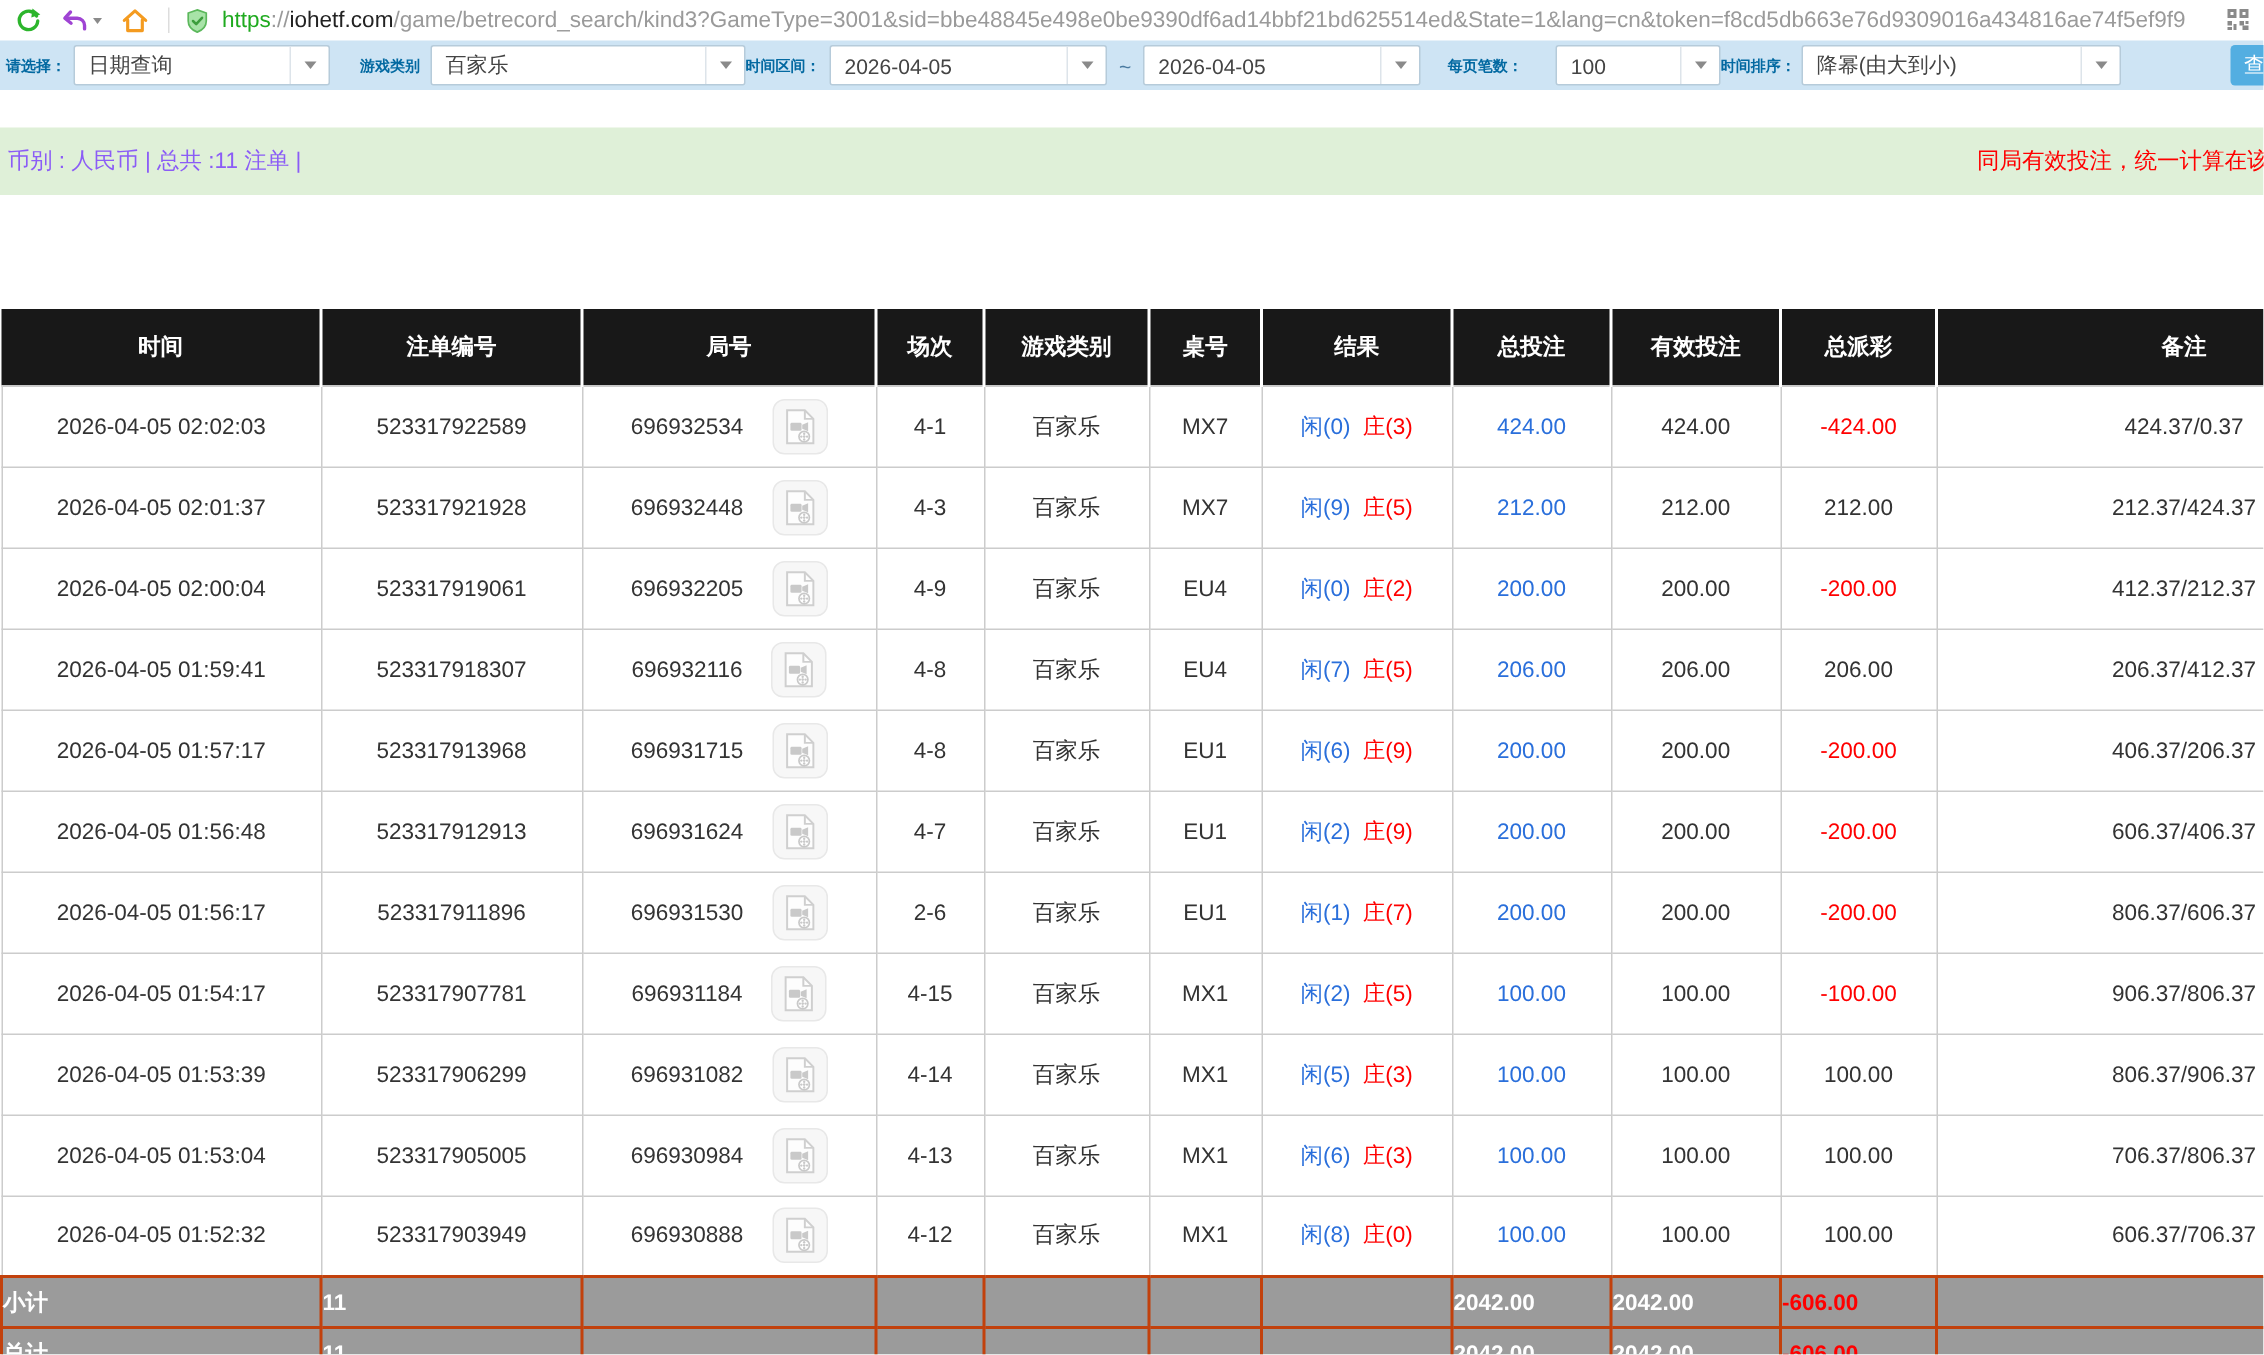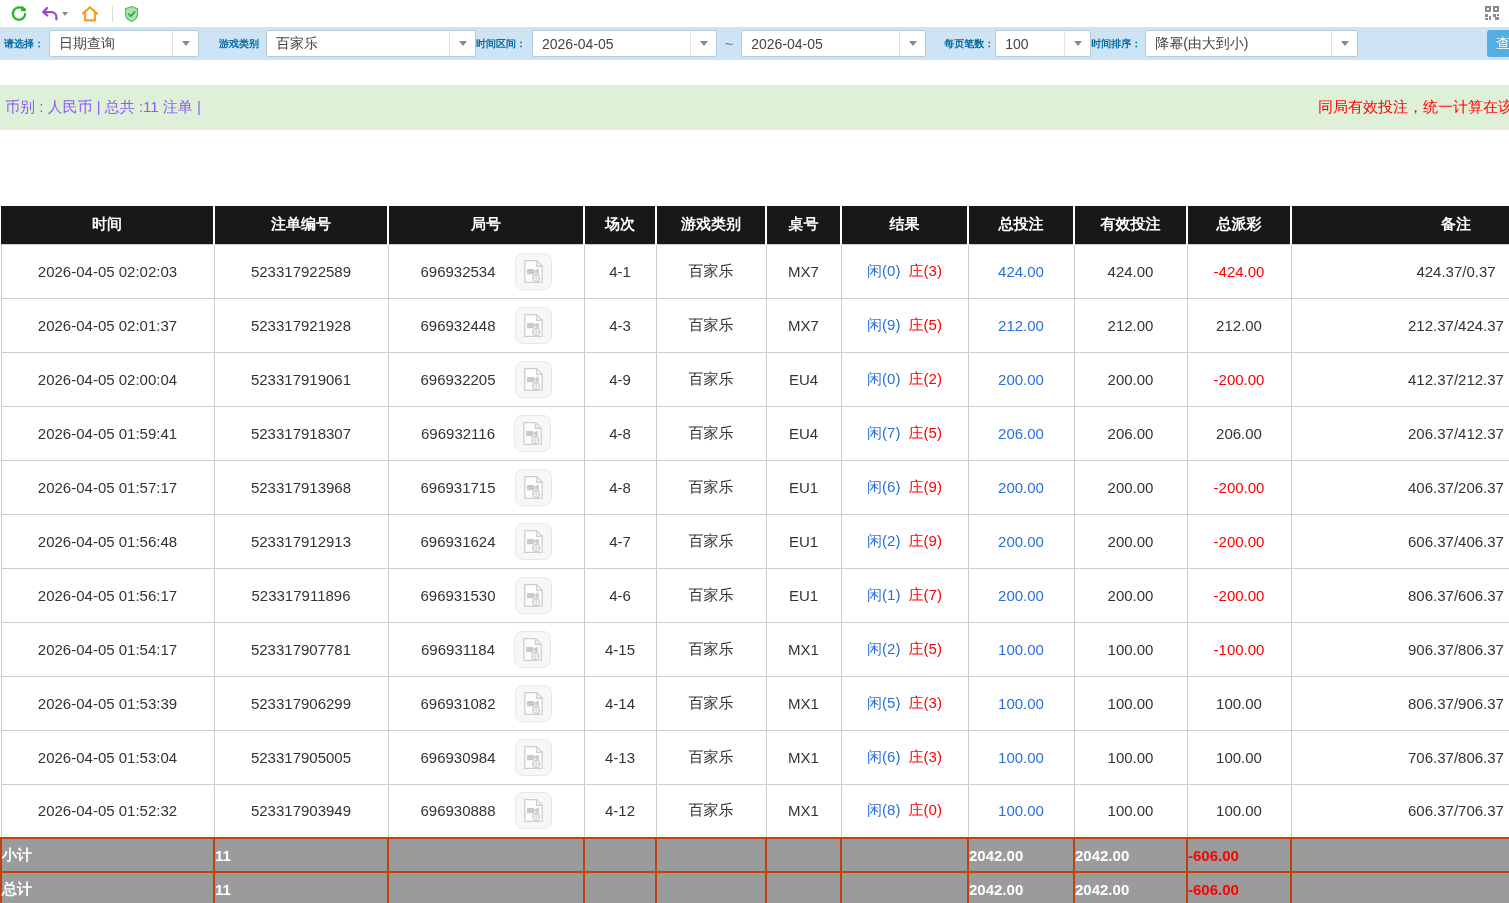--- a/index.html
+++ b/index.html
@@ -30,48 +30,48 @@
   .filterbar { position: absolute; top: 27px; left: 0; width: 1509px; height: 33px;
     background: #cee4f4; display: flex; align-items: center; padding-left: 4px; }
   .lbl { font-weight: bold; color: #0369a1; font-size: 10px; white-space: nowrap; }
   .field { height: 27px; background: #fff; border: 1px solid #b6cbda; border-radius: 2px;
     display: flex; align-items: center; justify-content: space-between; cursor: pointer; }
   .field-val { font-size: 14px; color: #444; padding-left: 9px; white-space: nowrap; overflow: hidden; }
   .arrow-box { width: 26px; height: 100%; border-left: 1px solid #dde4ea;
     display: flex; align-items: center; justify-content: center; }
   .tri { width: 0; height: 0; border-left: 4px solid transparent; border-right: 4px solid transparent;
     border-top: 5px solid #8a8a8a; }
-  #f1 { width: 150px; margin-left: 5px; }
+  #f1 { width: 171px; margin-left: 5px; }
   .lbl2 { margin-left: 20px; }
   #f2 { width: 210px; margin-left: 7px; }
   .lbl3 { }
   #f3 { width: 185px; margin-left: 6px; }
   .tilde { margin-left: 8px; color: #4a7aa0; font-size: 14px; }
   #f4 { width: 185px; margin-left: 8px; }
   .lbl4 { margin-left: 18px; }
-  #f5 { width: 96px; margin-left: 1px; }
+  #f5 { width: 110px; margin-left: 22px; }
   .lbl5 { }
   #f6 { width: 213px; margin-left: 4px; text-align: center; }
   .search-btn { position: absolute; left: 1487px; top: 30px; width: 70px; height: 27px;
     background: #53aee1; border-radius: 3px; color: #fff; font-size: 14px;
     display: flex; align-items: center; padding-left: 9px; cursor: pointer; }
   
   .summary { position: absolute; top: 85px; left: 0; width: 1509px; height: 45px;
     background: #dff0d8; display: flex; align-items: center; }
   .summary-left { color: #8b5cf6; font-size: 15px; padding-left: 5px; white-space: nowrap; }
   .summary-notice { position: absolute; left: 1318px; color: #ff0000; font-size: 15px; white-space: nowrap; }
   
   .table-wrap { position: absolute; top: 206px; left: 0; width: 1509px; height: 697px; overflow: hidden; }
   table { width: 1620px; table-layout: fixed; border-collapse: collapse; }
   col.c0 { width: 213px; } col.c1 { width: 174px; } col.c2 { width: 196px; }
   col.c3 { width: 72px; }  col.c4 { width: 110px; } col.c5 { width: 75px; }
   col.c6 { width: 127px; } col.c7 { width: 106px; } col.c8 { width: 113px; }
   col.c9 { width: 104px; } col.c10 { width: 330px; }
   thead th { background: #181818; color: #fff; font-size: 15px; font-weight: bold;
-    height: 38px; border-right: 2px solid #fff; text-align: center; }
+    height: 51px; border-right: 2px solid #fff; text-align: center; }
   tbody td { height: 54px; text-align: center; font-size: 15px; color: #333;
     border: 1px solid #ccc; background: #fff; padding: 0; }
   .round-wrap { display: flex; align-items: center; justify-content: center; gap: 19px; }
   .video-btn { width: 37px; height: 37px; border: 1px solid #e8e8e8; background: #f7f7f7;
     border-radius: 8px; display: flex; align-items: center; justify-content: center; cursor: pointer; }
   .res-p { color: #2a6fdb; }
   .res-b { color: #ff0000; margin-left: 4px; }
   .bet-link { color: #2a6fdb; cursor: pointer; }
   .neg { color: #ff0000; }
   tr.foot td { background: #9b9b9b; color: #fff; font-weight: bold; font-size: 15px;
@@ -100,20 +100,23 @@
       <path d="M2.5 11.5 L12 3 L21.5 11.5" fill="none" stroke="#f49b20" stroke-width="2.8" stroke-linecap="round" stroke-linejoin="round"></path>
       <path d="M5.5 11 V20.5 H18.5 V11" fill="none" stroke="#f49b20" stroke-width="2.8" stroke-linecap="round" stroke-linejoin="round"></path>
     </svg>
   </span>
   <span class="tb-sep"></span>
   <span class="tb-icon i-shield">
     <svg width="17" height="18" viewBox="0 0 24 24">
       <path d="M12 1.5 L20.5 4.5 V12 C20.5 17.2 16.3 20.8 12 22.5 C7.7 20.8 3.5 17.2 3.5 12 V4.5 Z" fill="#a8e3a8" stroke="#5cb85c" stroke-width="1.6"></path>
       <path d="M8 12 L11 15 L16.5 9" fill="none" stroke="#3e9e3e" stroke-width="2.4" stroke-linecap="round" stroke-linejoin="round"></path>
     </svg>
+  </span>
+  <span class="url-text">
+    <span class="url-scheme">https</span><span class="url-sep">://</span><span class="url-host">iohetf.com</span><span class="url-path">/game/betrecord_search/kind3?GameType=3001&amp;sid=bbe48845e498e0be9390df6ad14bbf21bd625514ed&amp;State=1&amp;lang=cn&amp;token=f8cd5db663e76d9309016a434816ae74f5ef9f9</span>
   </span>
   <span class="tb-icon i-qr">
     <svg width="16" height="16" viewBox="0 0 16 16" fill="#8a8a8a">
       <path d="M1 1h6v6H1z M3 3h2v2H3z" fill-rule="evenodd"></path>
       <path d="M9 1h6v6H9z M11 3h2v2h-2z" fill-rule="evenodd"></path>
       <rect x="1" y="9" width="3" height="3"></rect>
         <rect x="5" y="11" width="2" height="4"></rect>
       <rect x="1" y="13" width="3" height="2"></rect>
         <rect x="9" y="9" width="3" height="3"></rect>
       <rect x="13" y="9" width="2" height="2"></rect>
@@ -441,21 +444,21 @@
             <circle cx="15" cy="21.5" r="4" fill="#fff" stroke="#c9c9c9" stroke-width="1.3"></circle>
             <circle cx="15" cy="21.5" r="1" fill="#c9c9c9"></circle>
             <circle cx="15" cy="19.3" r="0.9" fill="#c9c9c9"></circle>
                   <circle cx="15" cy="23.7" r="0.9" fill="#c9c9c9"></circle>
             <circle cx="12.8" cy="21.5" r="0.9" fill="#c9c9c9"></circle>
                   <circle cx="17.2" cy="21.5" r="0.9" fill="#c9c9c9"></circle>
           </svg>
         </span>
       </div>
     </td>
-    <td>4-6</td>
+    <td>2-6</td>
     <td>百家乐</td>
     <td>EU1</td>
     <td>
       <span class="res-p">闲(1)</span>
       <span class="res-b">庄(7)</span>
     </td>
     <td>
       <span class="bet-link">200.00</span>
     </td>
     <td>200.00</td>

